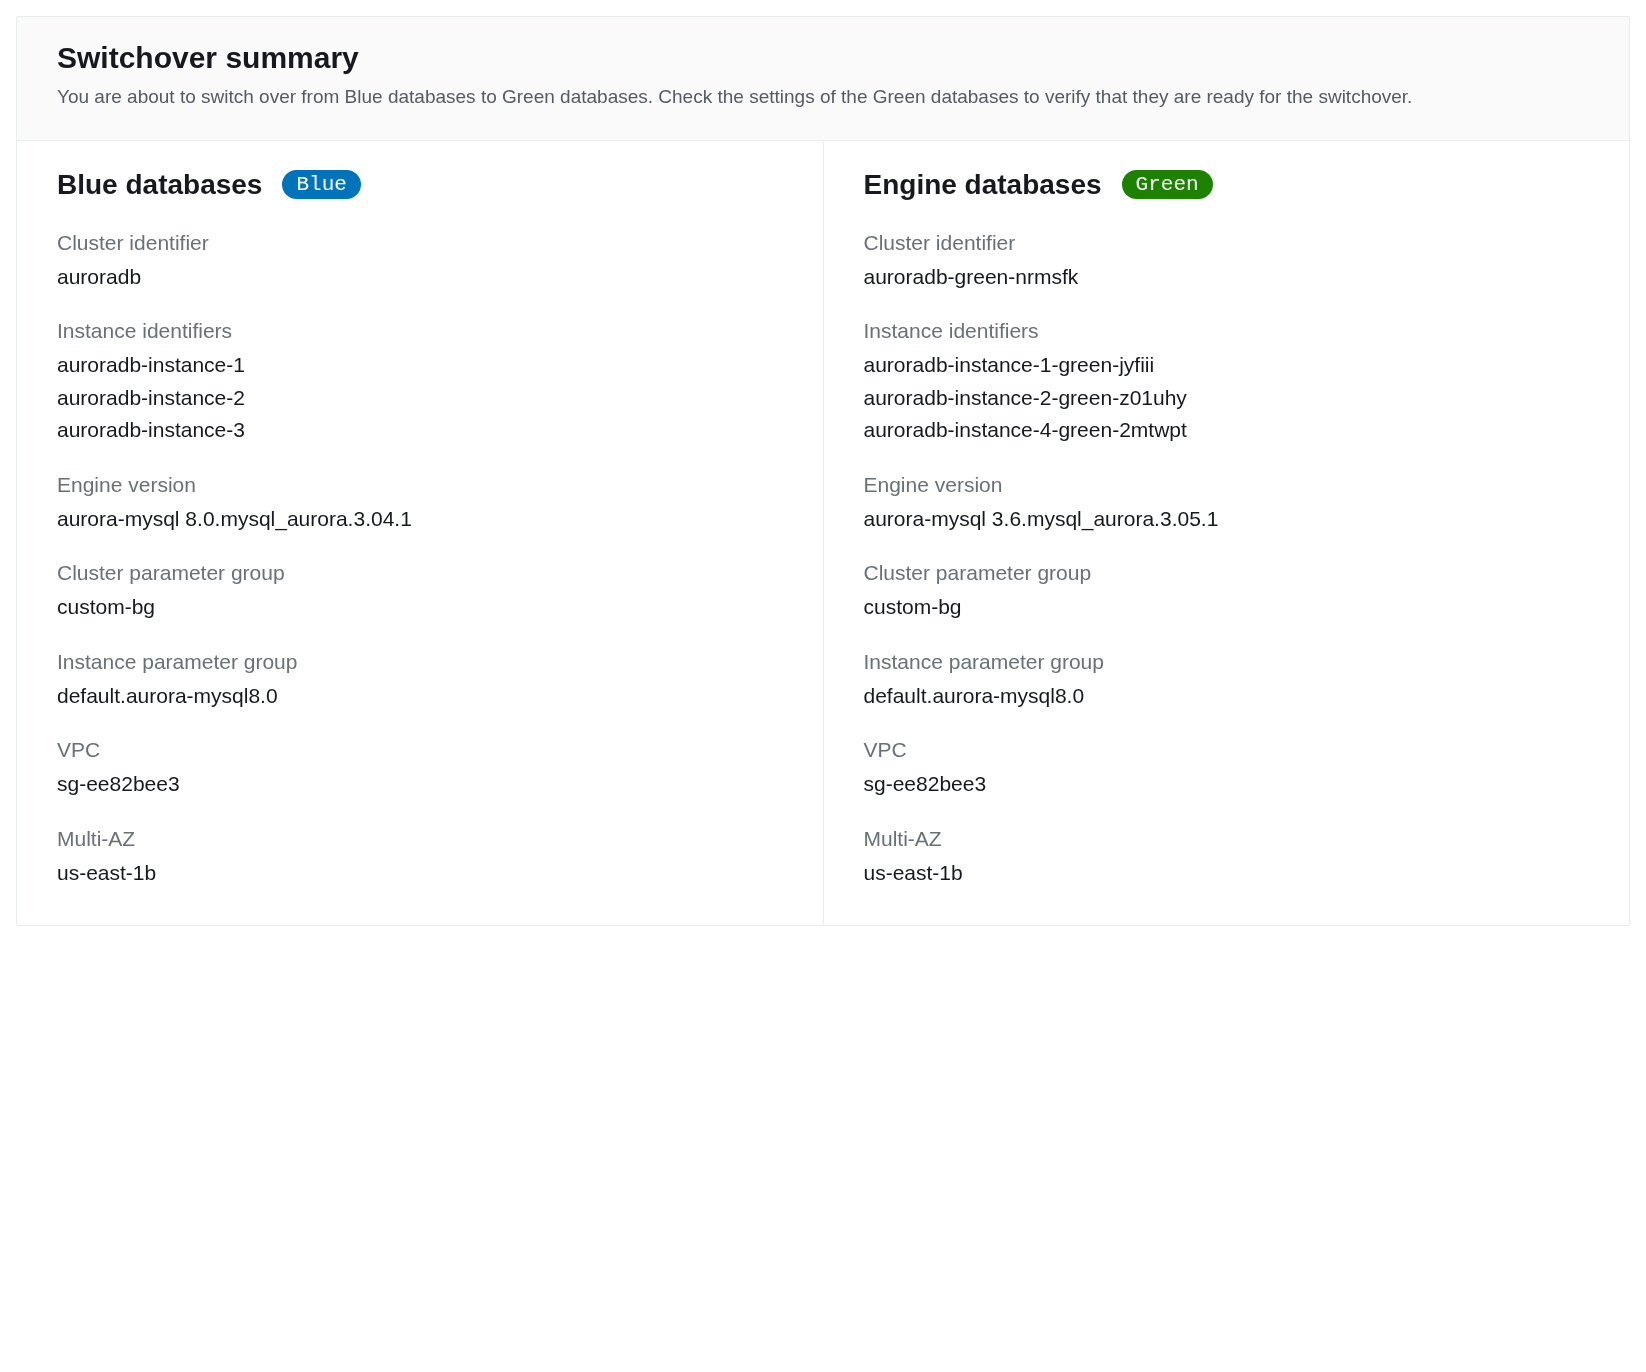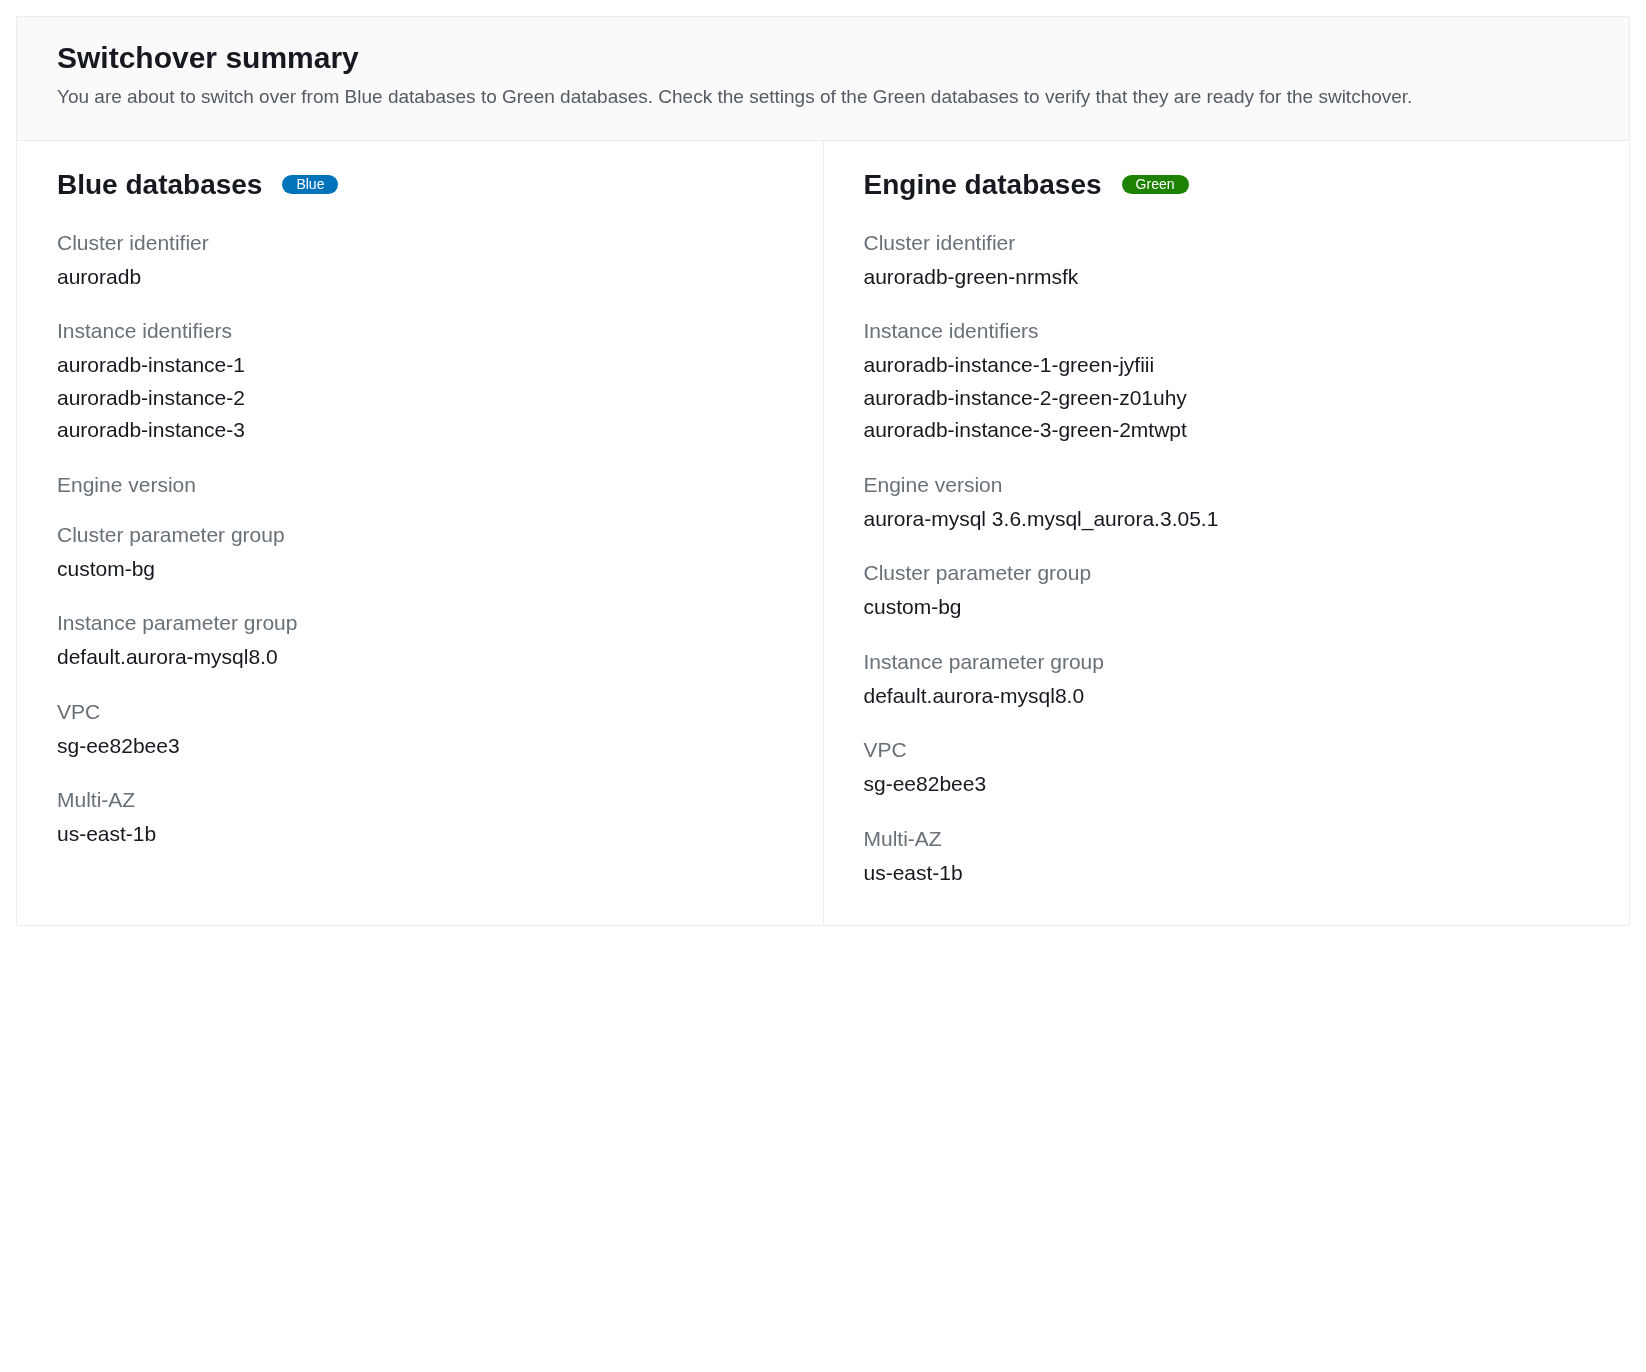--- a/index.html
+++ b/index.html
@@ -54,25 +54,26 @@
       margin-bottom: 30px;
     }
     .section-heading h2 {
       font-size: 28px;
       font-weight: 700;
       color: #16191f;
     }
     .badge {
       display: inline-block;
       padding: 0 14px;
-      font-size: 14px;
+      font-size: 21px;
       font-weight: 500;
       color: #ffffff;
       border-radius: 18px;
       line-height: 1.4;
+      font-family: Liberation Mono, monospace;
     }
     .badge-blue {
       background-color: #0073bb;
     }
     .badge-green {
       background-color: #1d8102;
     }
     .field {
       margin-bottom: 26px;
     }
@@ -114,20 +115,21 @@
 
       <div class="field">
         <div class="field-label">Instance identifiers</div>
         <div class="field-value">auroradb-instance-1</div>
         <div class="field-value">auroradb-instance-2</div>
         <div class="field-value">auroradb-instance-3</div>
       </div>
 
       <div class="field">
         <div class="field-label">Engine version</div>
+        <div class="field-value">aurora-mysql 8.0.mysql_aurora.3.04.1</div>
       </div>
 
       <div class="field">
         <div class="field-label">Cluster parameter group</div>
         <div class="field-value">custom-bg</div>
       </div>
 
       <div class="field">
         <div class="field-label">Instance parameter group</div>
         <div class="field-value">default.aurora-mysql8.0</div>
@@ -152,21 +154,21 @@
 
       <div class="field">
         <div class="field-label">Cluster identifier</div>
         <div class="field-value">auroradb-green-nrmsfk</div>
       </div>
 
       <div class="field">
         <div class="field-label">Instance identifiers</div>
         <div class="field-value">auroradb-instance-1-green-jyfiii</div>
         <div class="field-value">auroradb-instance-2-green-z01uhy</div>
-        <div class="field-value">auroradb-instance-3-green-2mtwpt</div>
+        <div class="field-value">auroradb-instance-4-green-2mtwpt</div>
       </div>
 
       <div class="field">
         <div class="field-label">Engine version</div>
         <div class="field-value">aurora-mysql 3.6.mysql_aurora.3.05.1</div>
       </div>
 
       <div class="field">
         <div class="field-label">Cluster parameter group</div>
         <div class="field-value">custom-bg</div>

